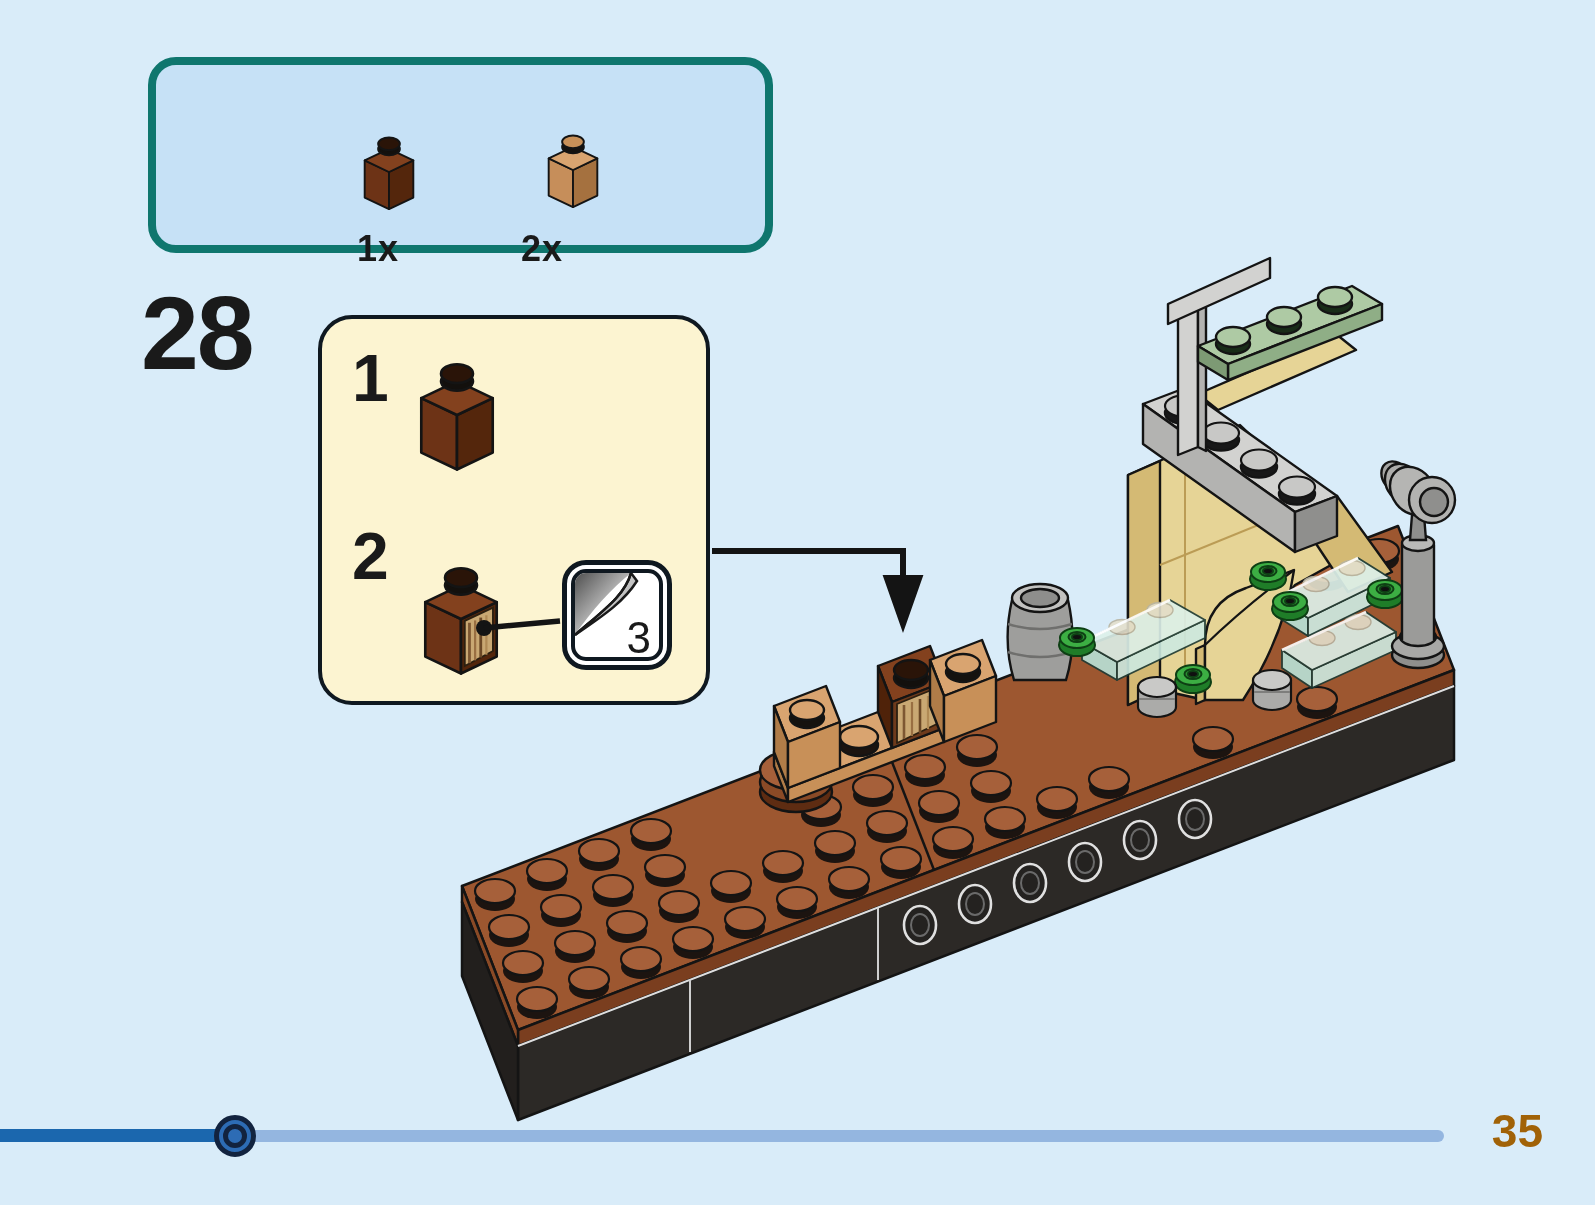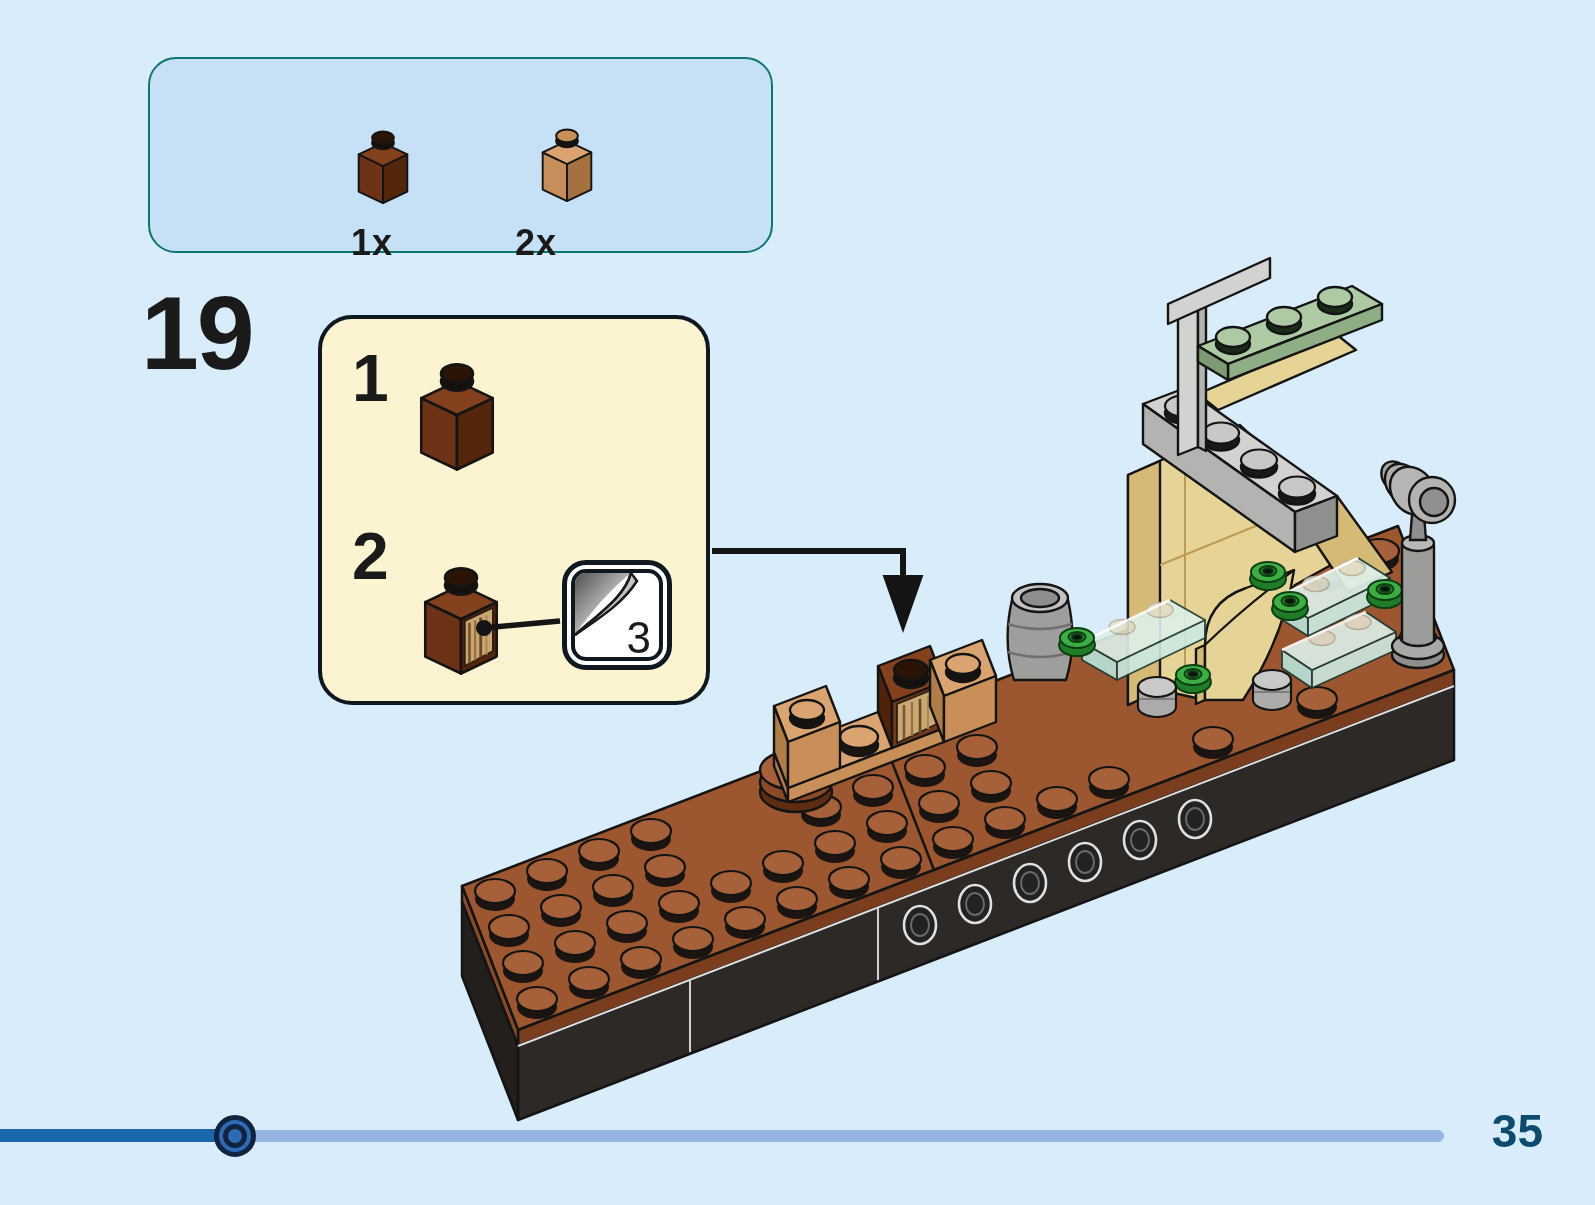--- a/index.html
+++ b/index.html
@@ -5,21 +5,21 @@
   html,body{margin:0;padding:0;}
   .page{
     position:relative;width:1595px;height:1205px;overflow:hidden;
     background:#d9ecf9;
     font-family:"Liberation Sans","DejaVu Sans",sans-serif;
     color:#1a1a1a;
   }
   
   .parts-box{
     position:absolute;left:148px;top:57px;width:625px;height:196px;
-    background:#c6e1f6;border:2px solid #0f766e;border-radius:28px;box-sizing:border-box;
+    background:#c6e1f6;border:8px solid #0f766e;border-radius:28px;box-sizing:border-box;
   }
   .part{position:absolute;}
   .part svg{display:block;}
   .part-count{
     position:absolute;width:90px;text-align:center;
     font-size:36px;font-weight:700;letter-spacing:1px;
   }
   
   .step-number{
     position:absolute;left:141px;top:281px;
@@ -53,21 +53,21 @@
   .progress-done{position:absolute;left:0;top:1129px;width:216px;height:13px;background:#1b67ae;}
   .progress-rest{position:absolute;left:254px;top:1130px;width:1190px;height:12px;background:#94b6e0;border-radius:0 6px 6px 0;}
   .progress-knob{
     position:absolute;left:214px;top:1115px;width:32px;height:32px;border-radius:50%;
     border:5px solid #12233f;background:#2d6cb5;
   }
   .progress-knob-inner{
     position:absolute;inset:4px;border:5px solid #12233f;border-radius:50%;box-sizing:border-box;
   }
   .page-number{
-    position:absolute;right:52px;top:1104px;font-size:46px;font-weight:600;color:#0c4a6e;
+    position:absolute;right:52px;top:1104px;font-size:46px;font-weight:600;color:#a16207;
   }
   
   .build-svg{position:absolute;left:0;top:0;width:1595px;height:1205px;pointer-events:none;}
 </style>
 </head>
 <body>
 
 <div class="page">
 
   <div class="parts-box">
@@ -91,21 +91,21 @@
           <path d="M50,70 L88,52 L88,110 L50,128 Z" fill="#a5713f"></path>
           <path d="M50,34 L88,52 L50,70 L12,52 Z" fill="#d9a470"></path>
           <ellipse cx="50" cy="34" rx="17" ry="10" fill="#15120f"></ellipse>
           <ellipse cx="50" cy="26" rx="17" ry="10" fill="#c89058"></ellipse>
         </g>
       </svg>
     </div>
     <div class="part-count" style="left:341px;top:163px;">2x</div>
   </div>
 
-  <div class="step-number">19</div>
+  <div class="step-number">28</div>
 
   <div class="substeps-box">
     <div class="substep-label substep-1-label">1</div>
     <div class="substep-brick brick-a">
       <svg width="94" height="132" viewBox="0 0 100 140">
         <g stroke="#141414" stroke-width="2.8" stroke-linejoin="round">
           <path d="M12,52 L50,70 L50,128 L12,110 Z" fill="#6d3316"></path>
           <path d="M50,70 L88,52 L88,110 L50,128 Z" fill="#54260c"></path>
           <path d="M50,34 L88,52 L50,70 L12,52 Z" fill="#83411e"></path>
           <ellipse cx="50" cy="34" rx="17" ry="10" fill="#13100d"></ellipse>

